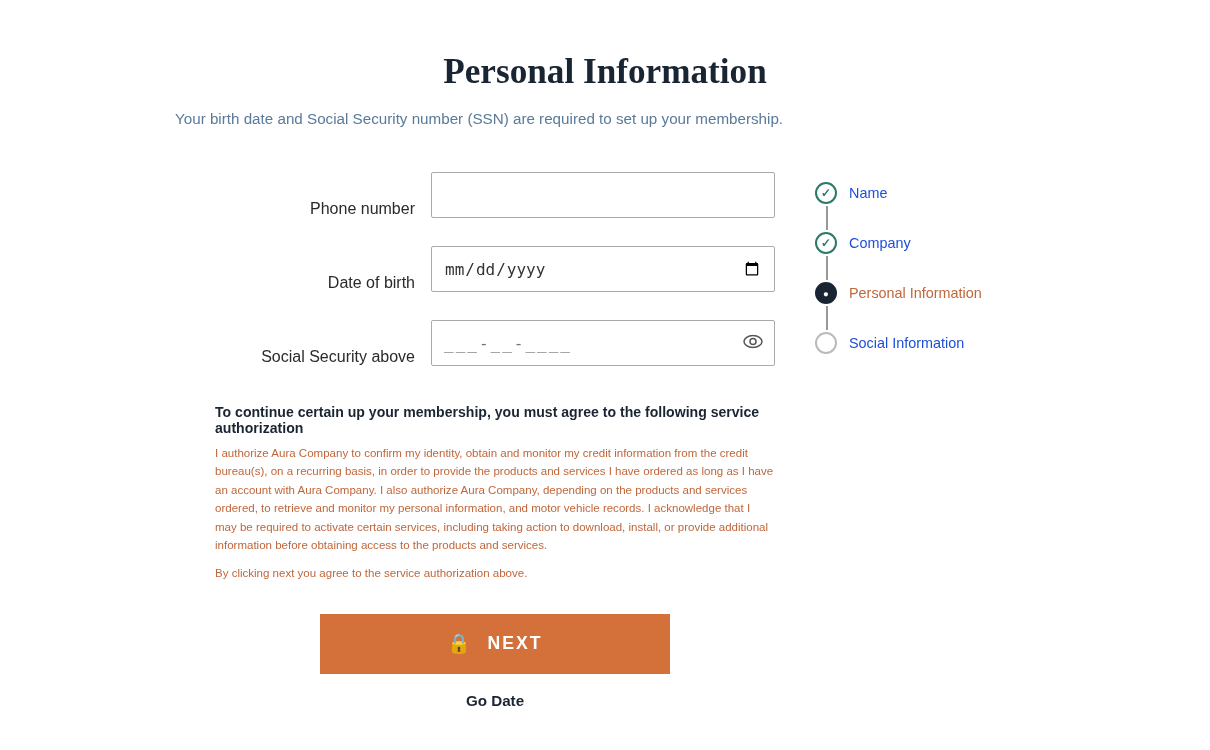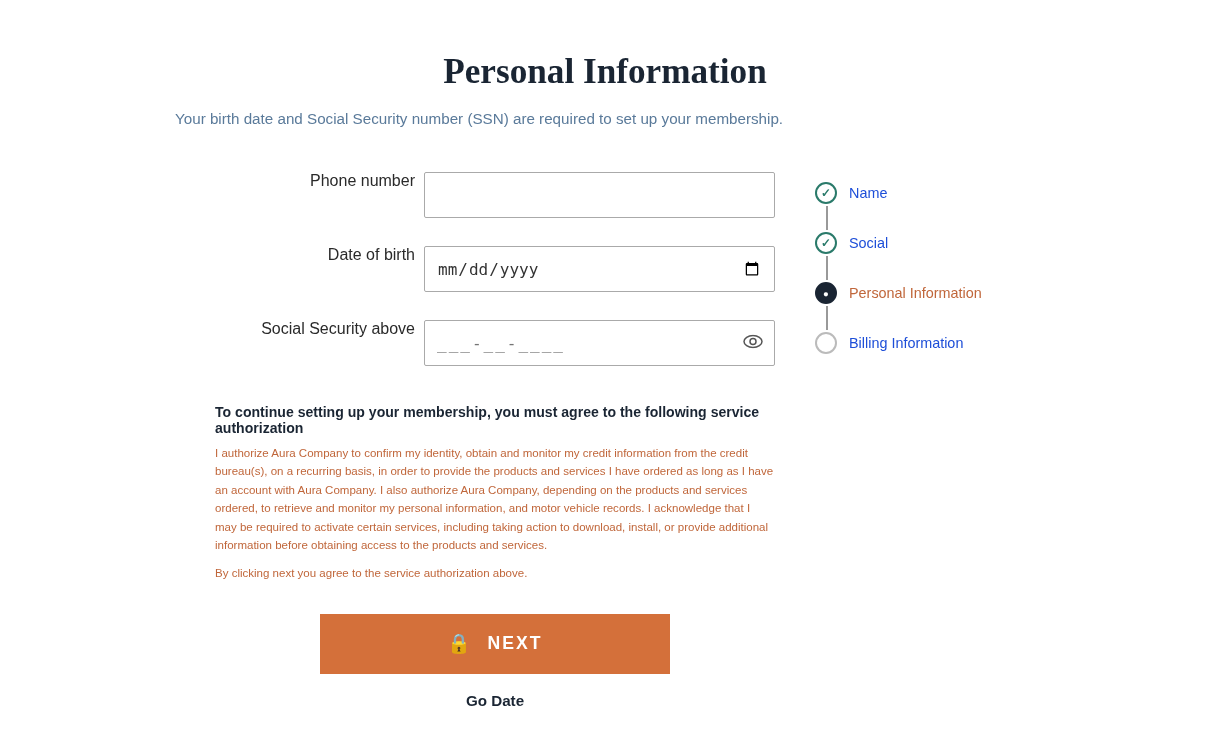--- a/index.html
+++ b/index.html
@@ -42,23 +42,23 @@
       justify-content: center;
     }
 
     .form-section {
       flex: 1;
       max-width: 560px;
     }
 
     .form-row {
       display: flex;
-      align-items: flex-start;
+      align-items: flex-end;
       margin-bottom: 28px;
-      gap: 9px;
+      gap: 16px;
     }
 
     .form-label {
       width: 200px;
       text-align: right;
       font-size: 1rem;
       color: #2a2a2a;
       font-family: Arial, sans-serif;
       flex-shrink: 0;
     }
@@ -275,21 +275,21 @@
               <svg width="20" height="14" viewBox="0 0 20 14" fill="none" xmlns="http://www.w3.org/2000/svg">
                 <ellipse cx="10" cy="7" rx="9" ry="6" stroke="#555" stroke-width="1.5" fill="none"></ellipse>
                 <circle cx="10" cy="7" r="3" stroke="#555" stroke-width="1.5" fill="none"></circle>
               </svg>
             </span>
           </div>
         </div>
       </div>
 
       <div class="authorization-section">
-        <p class="auth-bold-text">To continue setting up your membership, you must agree to the following service authorization</p>
+        <p class="auth-bold-text">To continue certain up your membership, you must agree to the following service authorization</p>
         <p class="auth-body-text">I authorize Aura Company to confirm my identity, obtain and monitor my credit information from the credit bureau(s), on a recurring basis, in order to provide the products and services I have ordered as long as I have an account with Aura Company. I also authorize Aura Company, depending on the products and services ordered, to retrieve and monitor my personal information, and motor vehicle records. I acknowledge that I may be required to activate certain services, including taking action to download, install, or provide additional information before obtaining access to the products and services.</p>
         <p class="auth-agree-text">By clicking next you agree to the service authorization above.</p>
       </div>
 
       <div class="next-button-wrapper">
         <button class="next-button">
           <span class="lock-icon">🔒</span>
           <span>NEXT</span>
         </button>
       </div>
@@ -304,29 +304,29 @@
         <div class="stepper-circle completed">
           <span class="check-icon">✓</span>
         </div>
         <span class="stepper-label">Name</span>
       </div>
 
       <div class="stepper-item">
         <div class="stepper-circle completed">
           <span class="check-icon">✓</span>
         </div>
-        <span class="stepper-label">Social</span>
+        <span class="stepper-label">Company</span>
       </div>
 
       <div class="stepper-item">
         <div class="stepper-circle active">
           <span style="color:#fff; font-size:0.6rem;">●</span>
         </div>
         <span class="stepper-label active-label">Personal Information</span>
       </div>
 
       <div class="stepper-item">
         <div class="stepper-circle inactive"></div>
-        <span class="stepper-label">Billing Information</span>
+        <span class="stepper-label">Social Information</span>
       </div>
     </div>
   </div>
 </div>
 
 </body></html>

